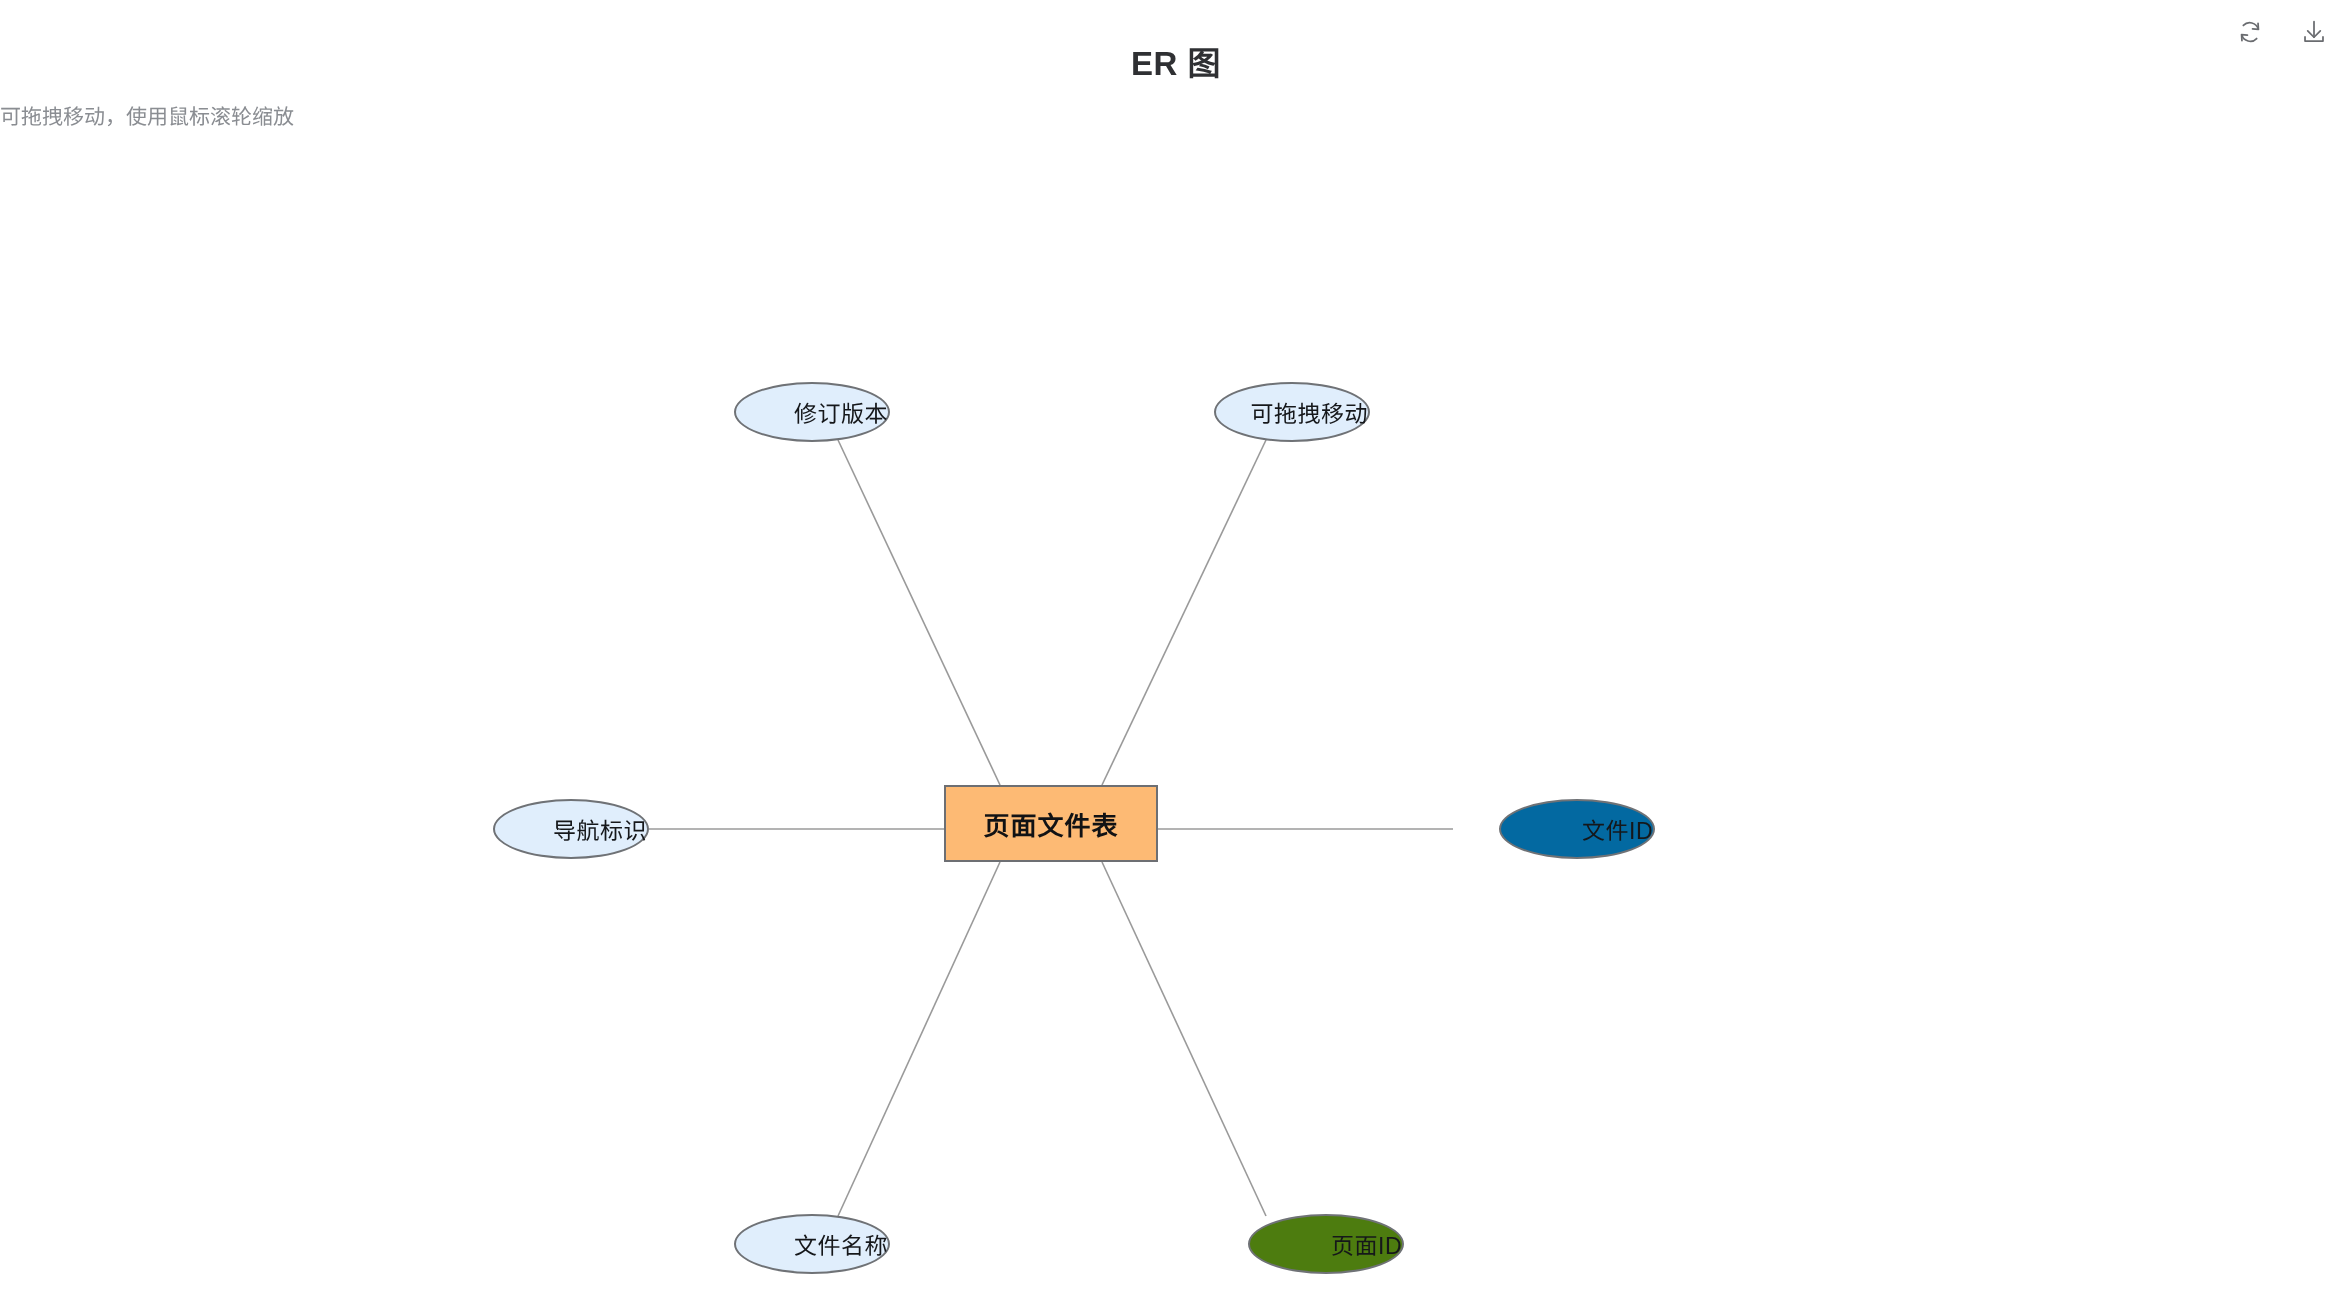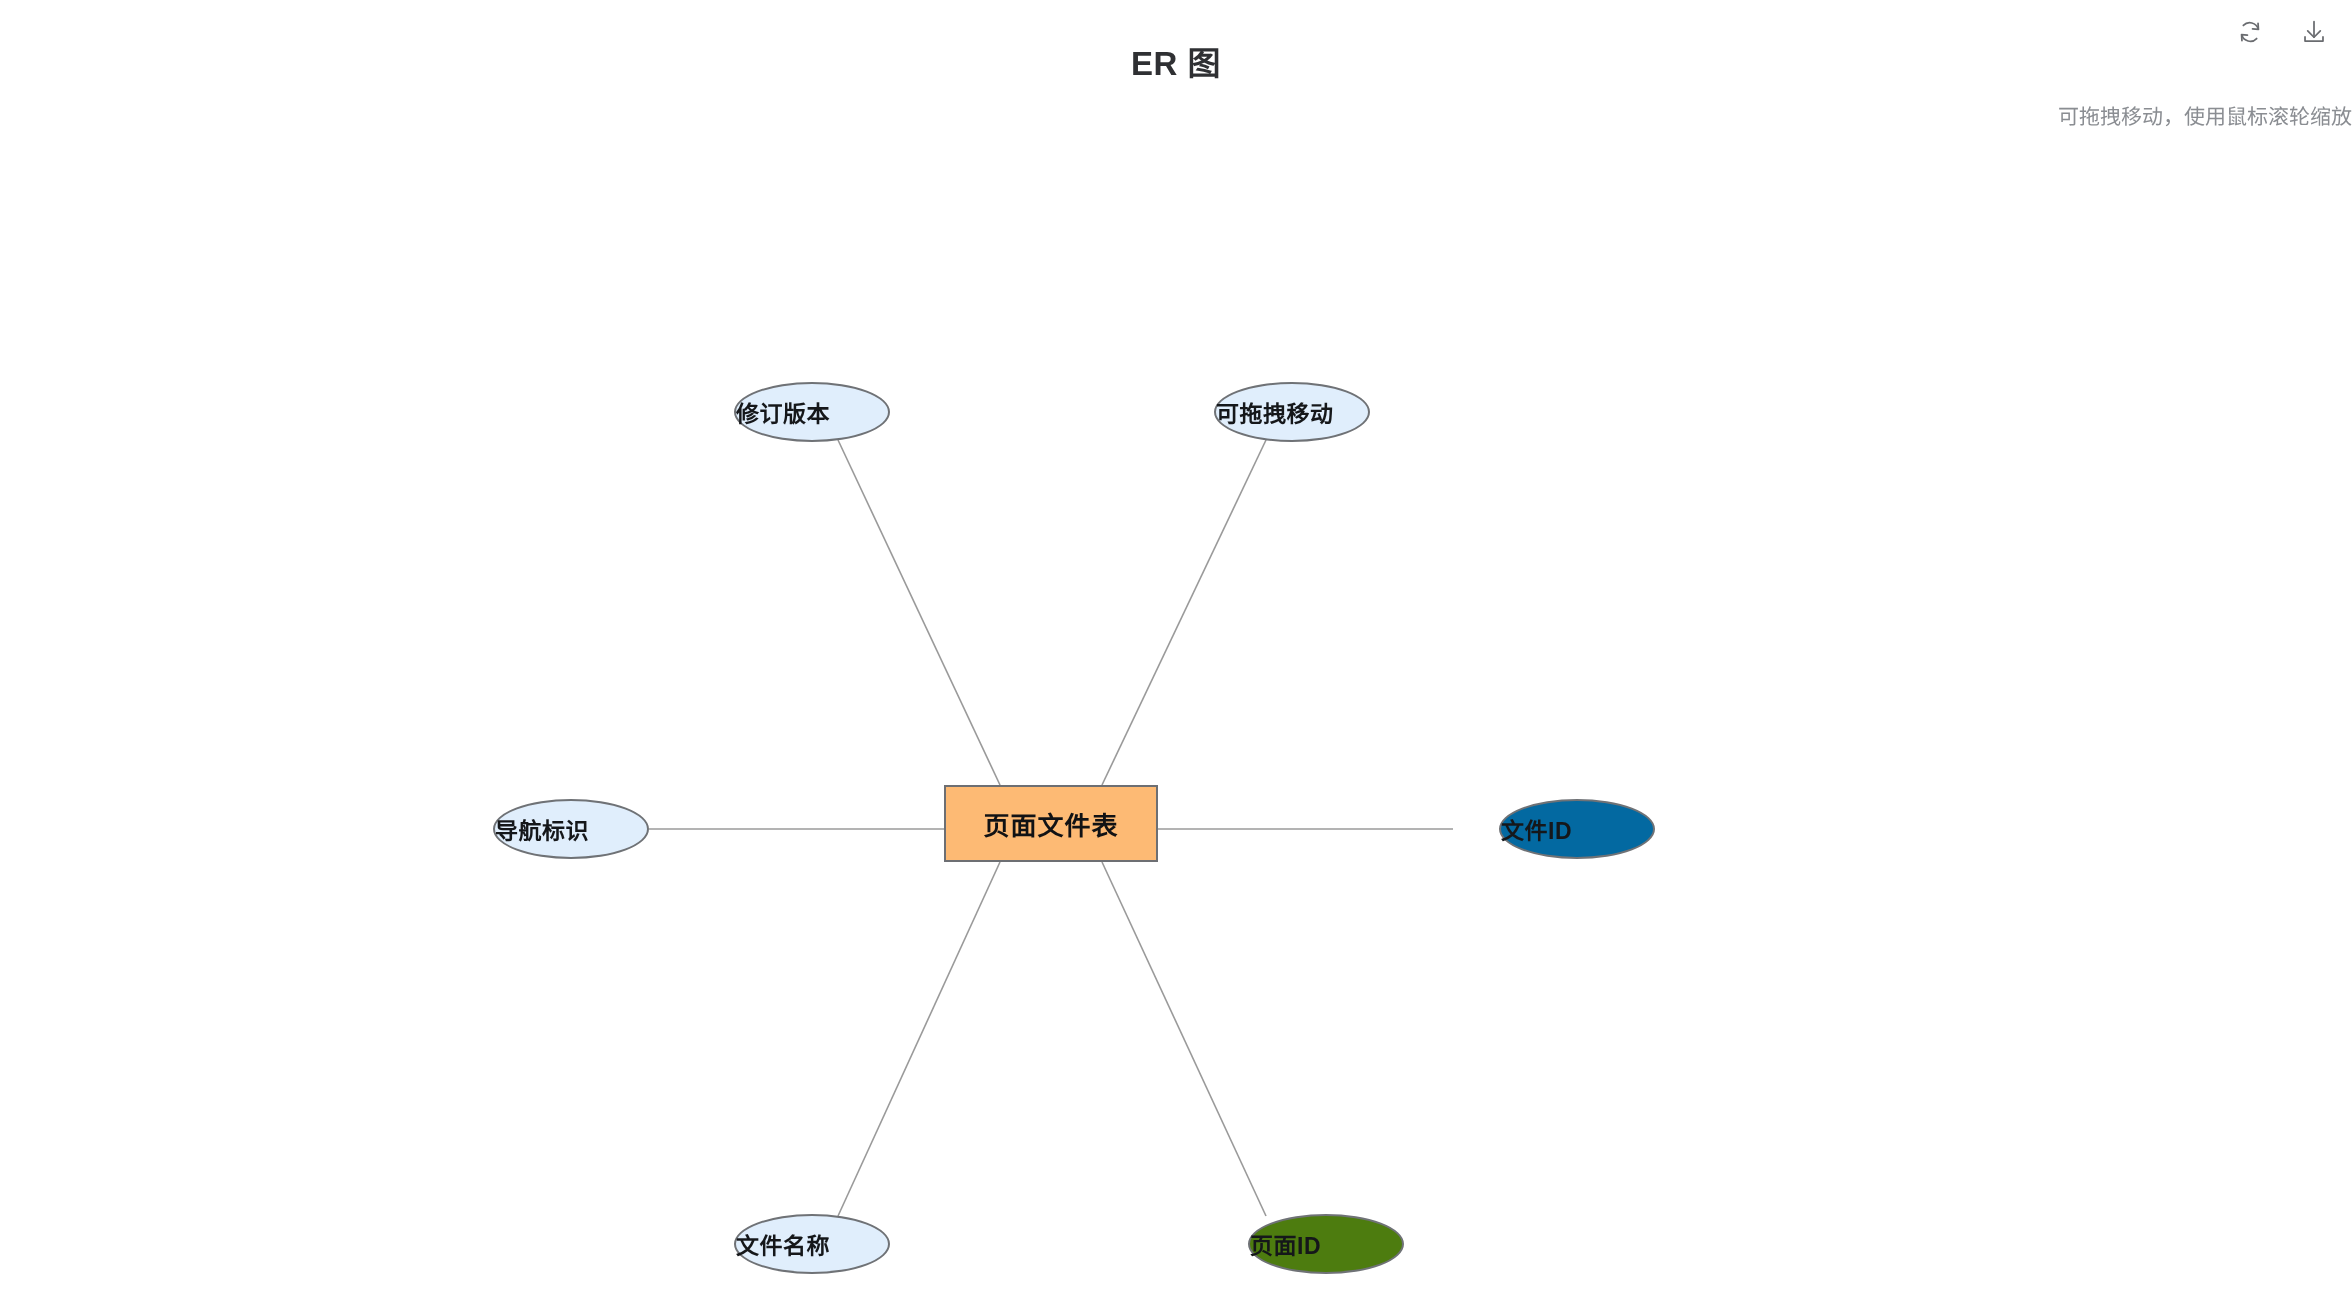--- a/index.html
+++ b/index.html
@@ -44,21 +44,21 @@
     color: #2f3033;
     letter-spacing: 0.5px;
     line-height: 48px;
   }
 
   .page-subtitle {
     position: absolute;
     top: 101px;
     left: 0;
     width: 2352px;
-    text-align: right;
+    text-align: left;
     font-size: 21px;
     font-weight: normal;
     color: #8a8d92;
     line-height: 32px;
   }
 
   
   .toolbar {
     position: absolute;
     top: 12px;
@@ -114,27 +114,27 @@
     cursor: pointer;
     z-index: 6;
   }
 
   
   .attr-node {
     position: absolute;
     box-sizing: border-box;
     display: flex;
     align-items: center;
-    justify-content: flex-start;
+    justify-content: flex-end;
     background: #e0eefc;
     border: 2px solid #6f7276;
     border-radius: 50%;
     color: #15171a;
     font-size: 23px;
-    font-weight: bold;
+    font-weight: normal;
     letter-spacing: 0.5px;
     cursor: pointer;
     z-index: 5;
   }
 </style>
 </head>
 <body>
 
 <div id="app">
 

